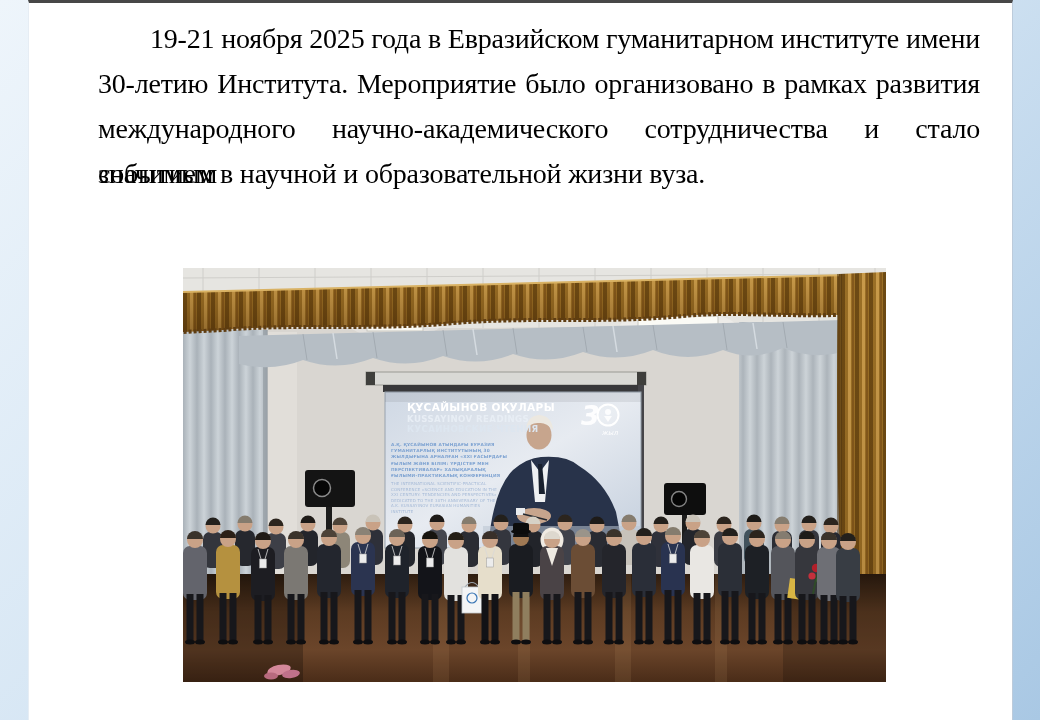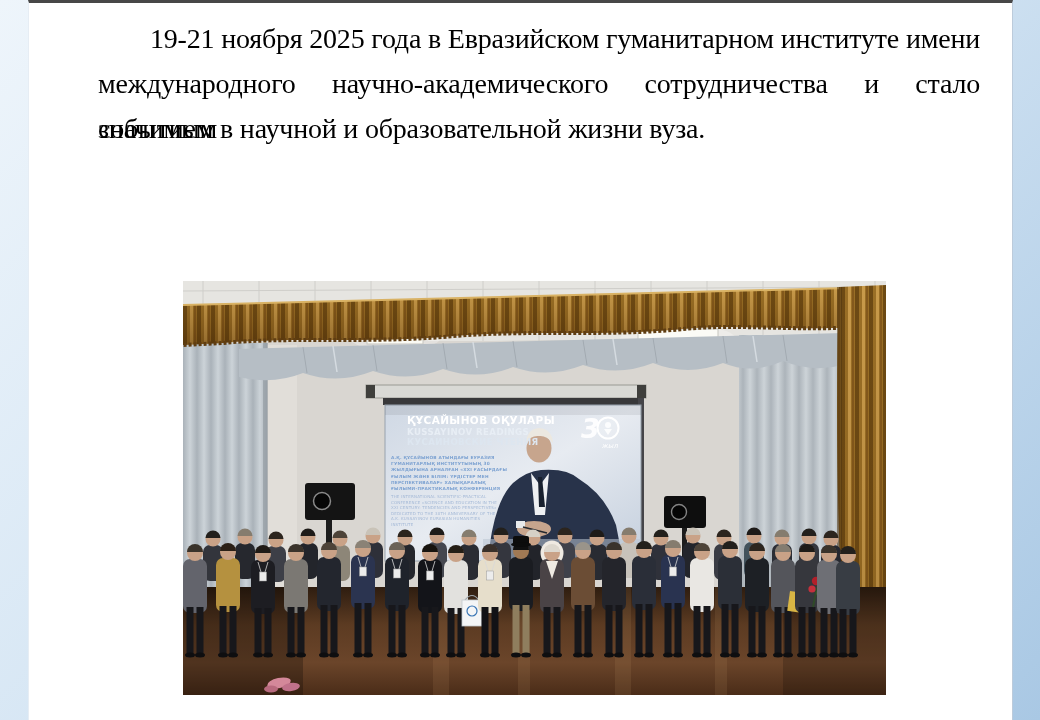--- a/index.html
+++ b/index.html
@@ -26,33 +26,34 @@
   }
   .paragraph .line{
     text-align:justify;
     text-align-last:justify;
     white-space:normal;
     height:45px;overflow:visible;
   }
   .paragraph .line.first{text-indent:52px;}
   .paragraph .line.last{text-align-last:left;}
   .photo{
-    position:absolute;left:183px;top:281px;width:703px;height:414px;
+    position:absolute;left:183px;top:268px;width:703px;height:414px;
     line-height:0;
   }
   svg text{font-family:"DejaVu Sans",sans-serif;}
 </style>
 </head>
 <body>
 
 <div class="slide">
   <div class="panel"></div>
 
   <div class="paragraph">
     <div class="line first">19-21 ноября 2025 года в Евразийском гуманитарном институте имени</div>
+    <div class="line">30-летию Института. Мероприятие было организовано в рамках развития</div>
     <div class="line">международного научно-академического сотрудничества и стало значимым</div>
     <div class="line last">событием в научной и образовательной жизни вуза.</div>
   </div>
 
   <div class="photo">
     <svg width="703" height="414" viewBox="0 0 703 414" xmlns="http://www.w3.org/2000/svg">
       <defs>
         <pattern id="goldP" width="14" height="40" patternUnits="userSpaceOnUse">
           <rect width="14" height="40" fill="#9a6f26"></rect>
           <rect x="0" width="4" height="40" fill="#6d4a14"></rect>

